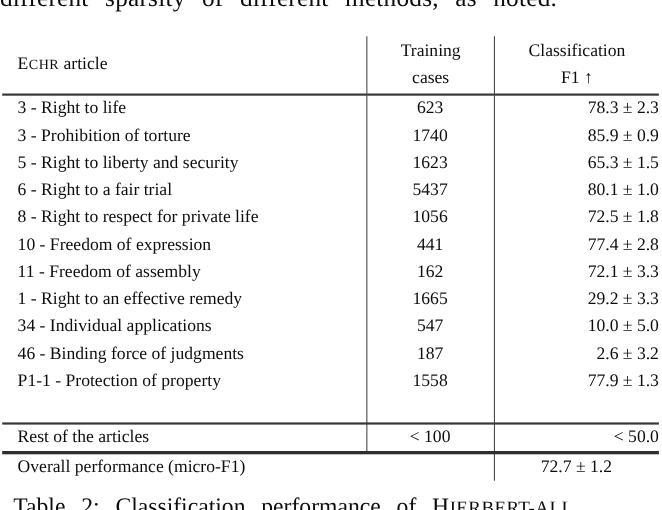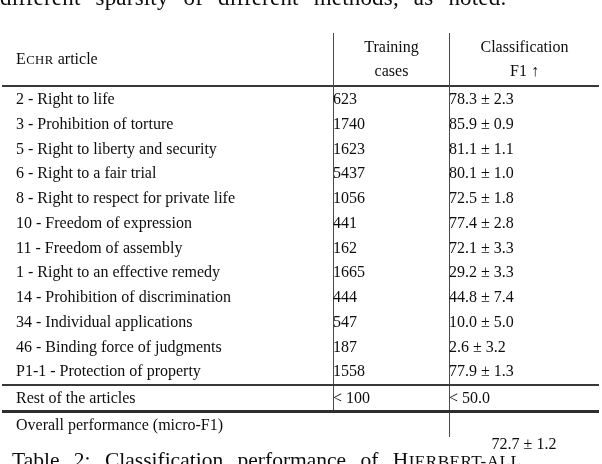--- a/index.html
+++ b/index.html
@@ -24,26 +24,26 @@
   .rule-mid2{top:377px;height:3px;background:#2e2e2e;}
   .vrule{position:absolute;top:0;width:1.4px;background:#4a4a4a;}
   .vrule1{left:331px;height:377px;}
   .vrule2{left:447px;height:404px;}
   .h-col1{position:absolute;left:14px;top:0;height:52px;line-height:52px;}
   .h-col2{position:absolute;left:332px;width:115px;top:2px;text-align:center;line-height:24px;}
   .h-col3{position:absolute;left:448px;width:149px;top:2px;text-align:center;line-height:24px;}
   .rows{position:absolute;left:0;top:54px;width:100%;}
   .row{display:flex;height:24.75px;line-height:24.75px;}
   .row .c1{width:331px;padding-left:14px;box-sizing:border-box;white-space:nowrap;overflow:hidden;}
-  .row .c2{width:116px;}
-  .row .c3{flex:1;text-align:left;}
+  .row .c2{width:116px;text-align:center;}
+  .row .c3{flex:1;text-align:right;}
   .row-rest{position:absolute;left:0;top:353px;width:100%;height:20px;line-height:24px;display:flex;}
   .row-overall{position:absolute;left:0;top:380px;width:100%;height:24px;line-height:24px;display:flex;}
   .row-overall .c1{width:447px;padding-left:14px;box-sizing:border-box;}
-  .row-overall .c3{flex:1;text-align:center;margin-top:19px;}
+  .row-overall .c3{flex:1;text-align:center;}
   
   .sc{display:inline-block;font-size:0.8em;letter-spacing:0.4px;}
   .sc::first-letter{font-size:1.25em;}
   
   .caption{
     position:absolute;left:12px;top:448px;width:602px;height:16px;overflow:hidden;
     font-size:21.5px;line-height:24px;white-space:nowrap;word-spacing:9px;
   }
 </style>
 </head>
@@ -64,33 +64,33 @@
     <div>Classification</div>
     <div>F1 ↑</div>
   </div>
 
   <div class="hrule rule-header"></div>
   <div class="vrule vrule1"></div>
   <div class="vrule vrule2"></div>
 
   <div class="rows">
     <div class="row">
-        <span class="c1">2 - Right to life</span>
+        <span class="c1">3 - Right to life</span>
         <span class="c2">623</span>
         <span class="c3">78.3 ± 2.3</span>
       </div>
     <div class="row">
         <span class="c1">3 - Prohibition of torture</span>
         <span class="c2">1740</span>
         <span class="c3">85.9 ± 0.9</span>
       </div>
     <div class="row">
         <span class="c1">5 - Right to liberty and security</span>
         <span class="c2">1623</span>
-        <span class="c3">81.1 ± 1.1</span>
+        <span class="c3">65.3 ± 1.5</span>
       </div>
     <div class="row">
         <span class="c1">6 - Right to a fair trial</span>
         <span class="c2">5437</span>
         <span class="c3">80.1 ± 1.0</span>
       </div>
     <div class="row">
         <span class="c1">8 - Right to respect for private life</span>
         <span class="c2">1056</span>
         <span class="c3">72.5 ± 1.8</span>
@@ -102,25 +102,20 @@
       </div>
     <div class="row">
         <span class="c1">11 - Freedom of assembly</span>
         <span class="c2">162</span>
         <span class="c3">72.1 ± 3.3</span>
       </div>
     <div class="row">
         <span class="c1">1 - Right to an effective remedy</span>
         <span class="c2">1665</span>
         <span class="c3">29.2 ± 3.3</span>
-      </div>
-    <div class="row">
-        <span class="c1">14 - Prohibition of discrimination</span>
-        <span class="c2">444</span>
-        <span class="c3">44.8 ± 7.4</span>
       </div>
     <div class="row">
         <span class="c1">34 - Individual applications</span>
         <span class="c2">547</span>
         <span class="c3">10.0 ± 5.0</span>
       </div>
     <div class="row">
         <span class="c1">46 - Binding force of judgments</span>
         <span class="c2">187</span>
         <span class="c3">2.6 ± 3.2</span>

